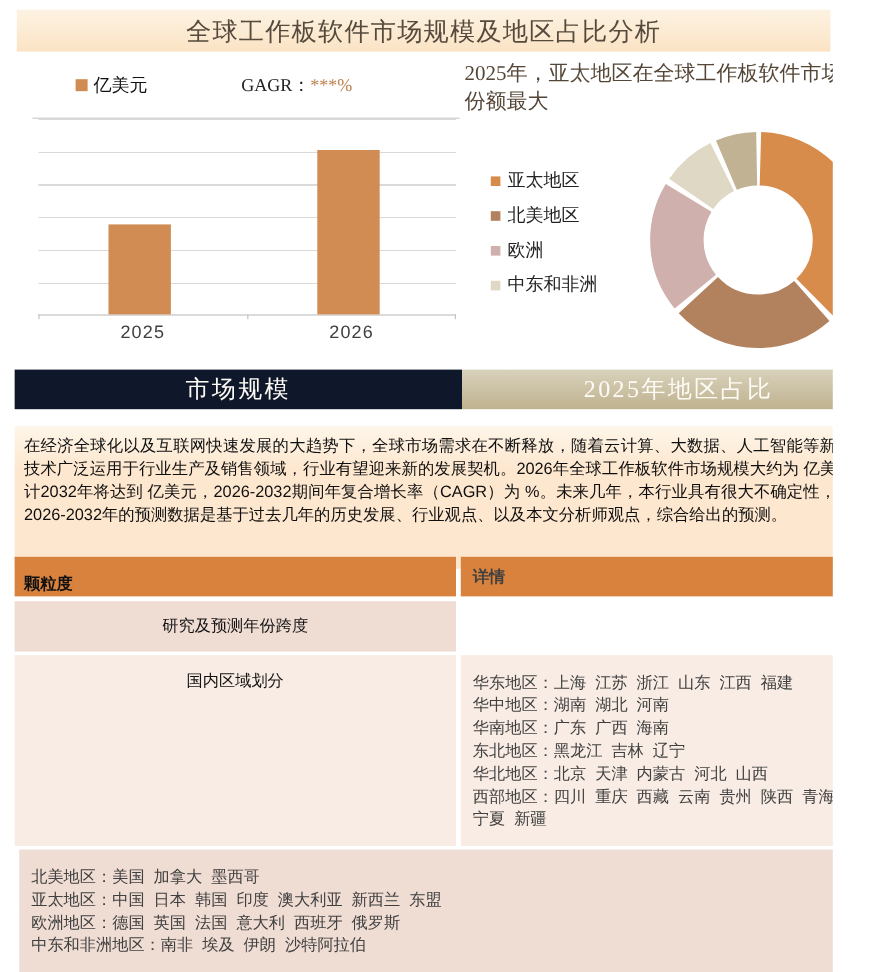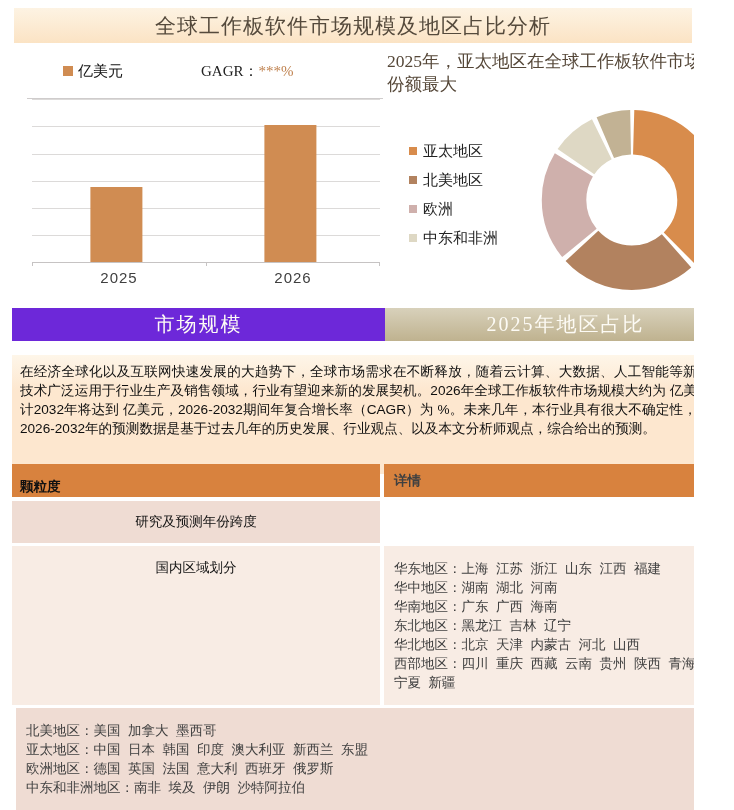--- a/index.html
+++ b/index.html
@@ -39,21 +39,21 @@
   .donut-flex { display:flex; margin-top:10px; }
   .donut-legend { width:128px; margin:36px 0 0 22px; }
   .legend-item { display:flex; margin-bottom:11px; font-size:15px; color:#222; line-height:18px; }
   .legend-item .swatch { width:8px; height:8px; flex:0 0 8px; margin:5px 6px 0 0; }
   .donut-svg { margin-left:auto; margin-right:14px; margin-top:-4px; }
 
   
   .tabs { position:absolute; top:308px; left:0; width:734px; height:33px; display:flex; }
   .tab { display:flex; align-items:center; justify-content:center;
     font-family:"Liberation Serif", serif; font-size:20px; color:#fdfbf5; letter-spacing:2px; }
-  .tab-left { width:373px; background:#6d28d9; }
+  .tab-left { width:373px; background:#0f172a; }
   .tab-right { flex:1; background:linear-gradient(to bottom,#d8d1bb,#bfb28f); }
 
   
   .para-block { position:absolute; top:355px; left:0; width:734px; height:119px;
     background:linear-gradient(to bottom,#fef6e9,#fde7cf 30%,#fde7cf); padding:7px 8px 0 8px; }
   .para { font-size:13.6px; line-height:19px; color:#0f0f0f; text-align:justify; }
   .table-title { text-align:center; font-size:14px; font-weight:bold; color:#000; margin-top:2px; }
 
   
   .gtable { position:absolute; top:464px; left:0; width:734px; }

